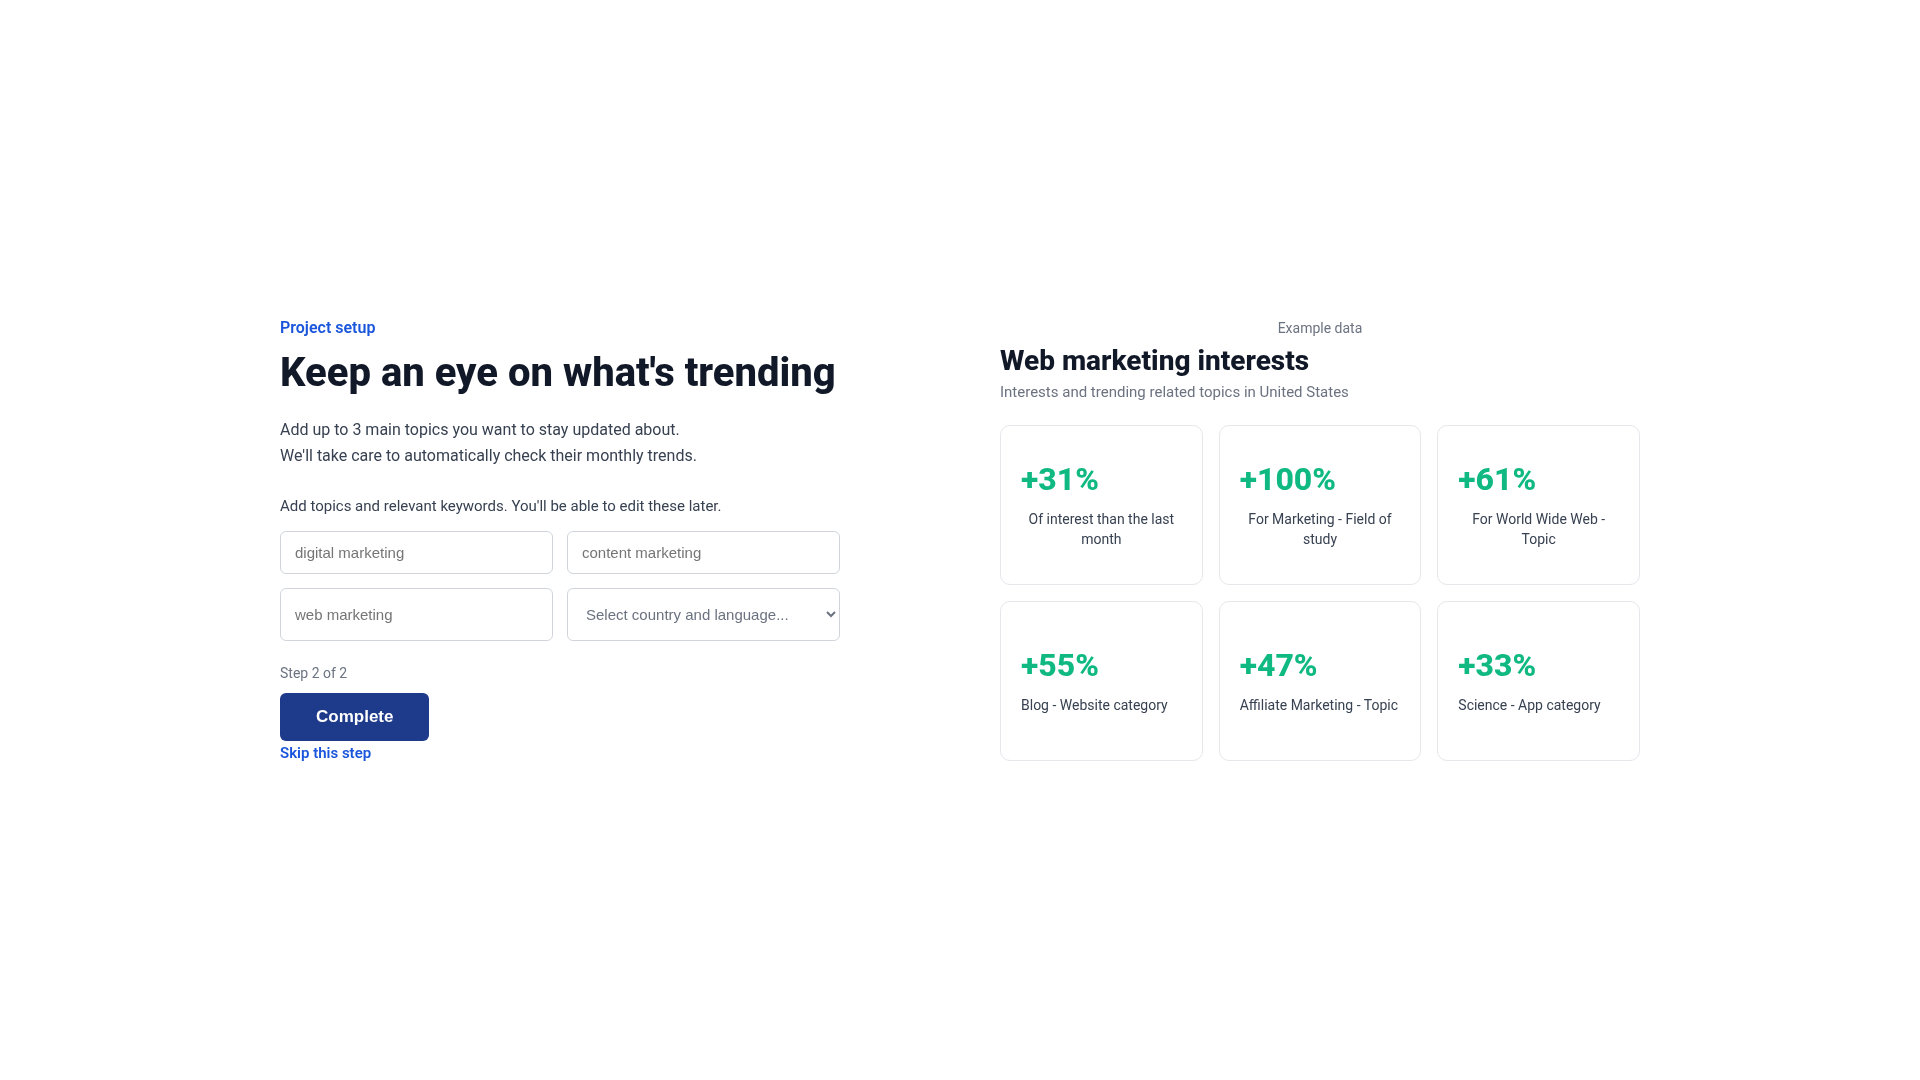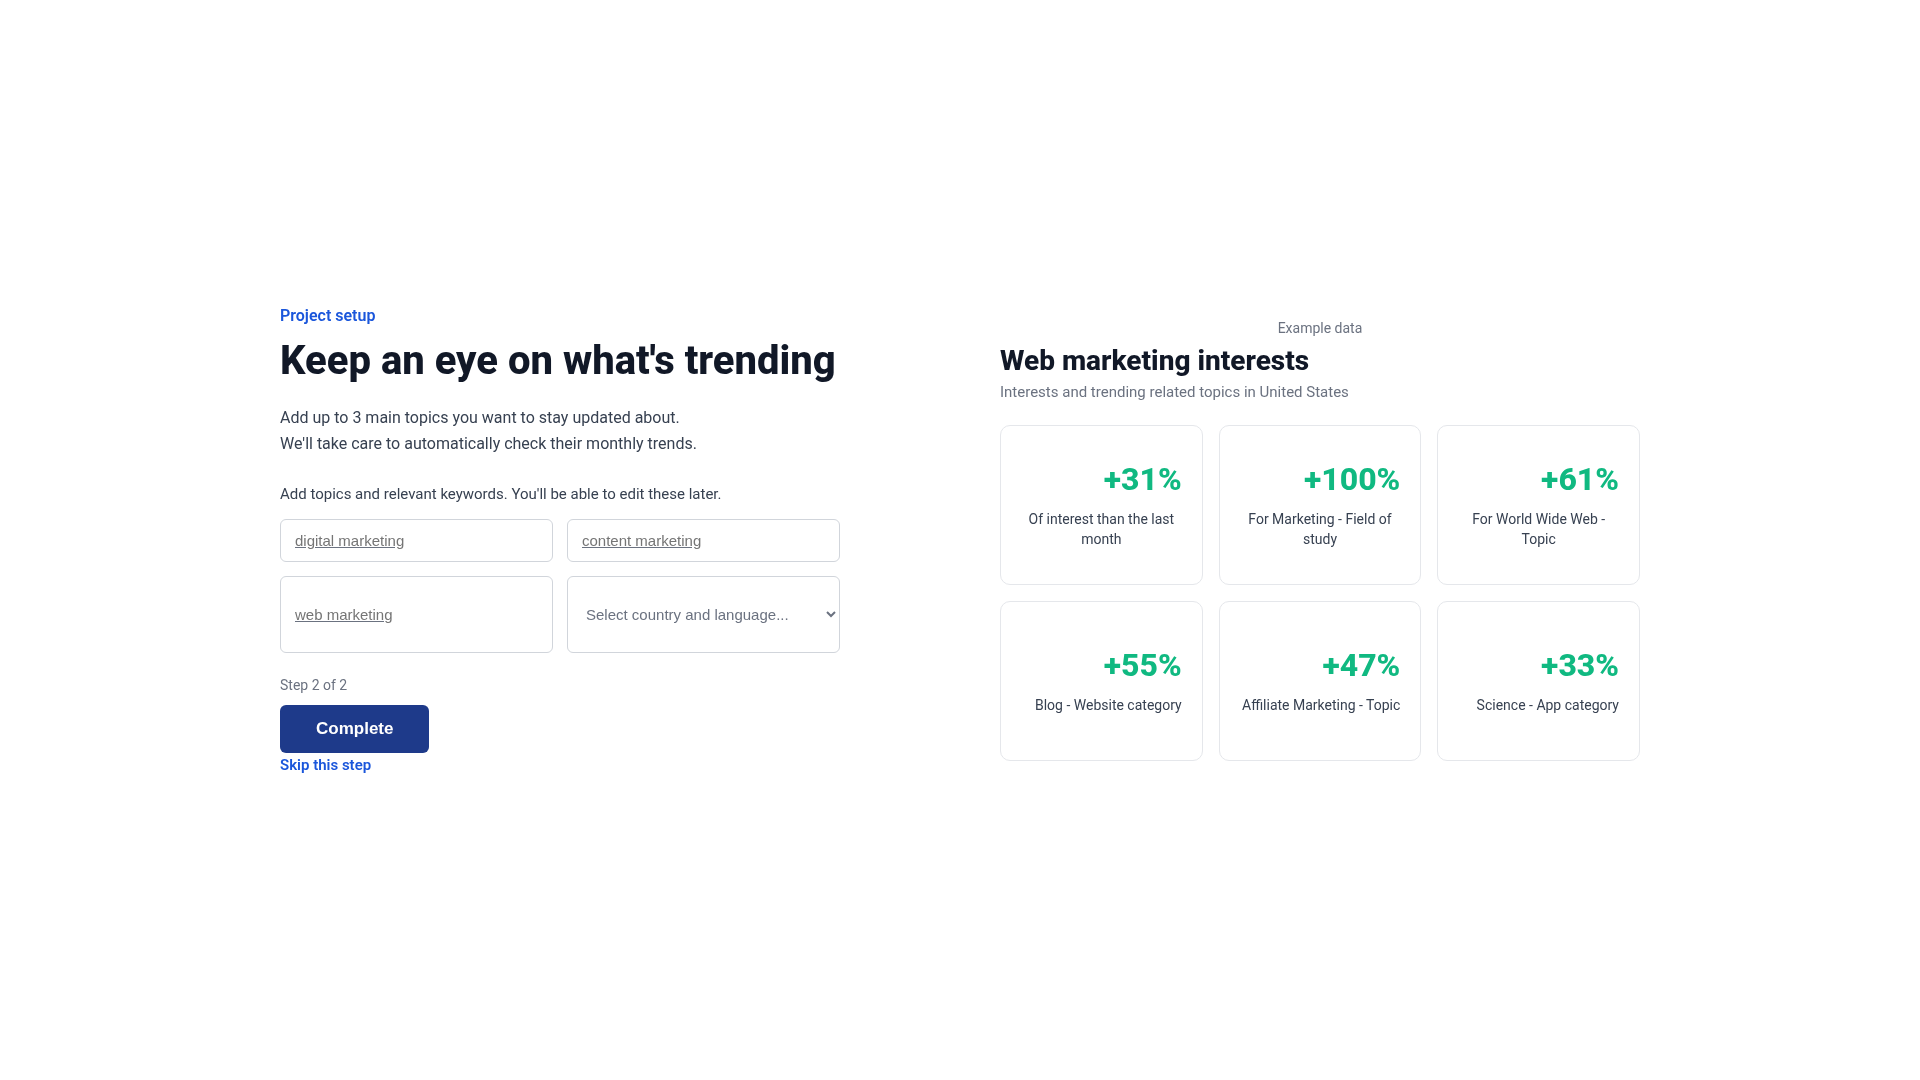--- a/index.html
+++ b/index.html
@@ -70,26 +70,25 @@
 
     .topic-input {
       width: 100%;
       padding: 12px 14px;
       border: 1px solid #d1d5db;
       border-radius: 6px;
       font-size: 15px;
       color: #6b7280;
       outline: none;
       background: #fff;
-      text-decoration: underline;
     }
 
     .country-select {
       width: 100%;
-      padding: 28px 14px;
+      padding: 16px 14px;
       border: 1px solid #d1d5db;
       border-radius: 6px;
       font-size: 15px;
       color: #6b7280;
       background: #fff;
       outline: none;
       appearance: auto;
     }
 
     .step-label {
@@ -151,21 +150,21 @@
       gap: 16px;
     }
 
     .stat-card {
       background: #ffffff;
       border: 1px solid #e5e7eb;
       border-radius: 10px;
       padding: 28px 20px;
       display: flex;
       flex-direction: column;
-      align-items: flex-end;
+      align-items: flex-start;
       text-align: center;
       min-height: 160px;
       justify-content: center;
     }
 
     .stat-value {
       font-size: 32px;
       font-weight: 800;
       color: #10b981;
       margin-bottom: 12px;

